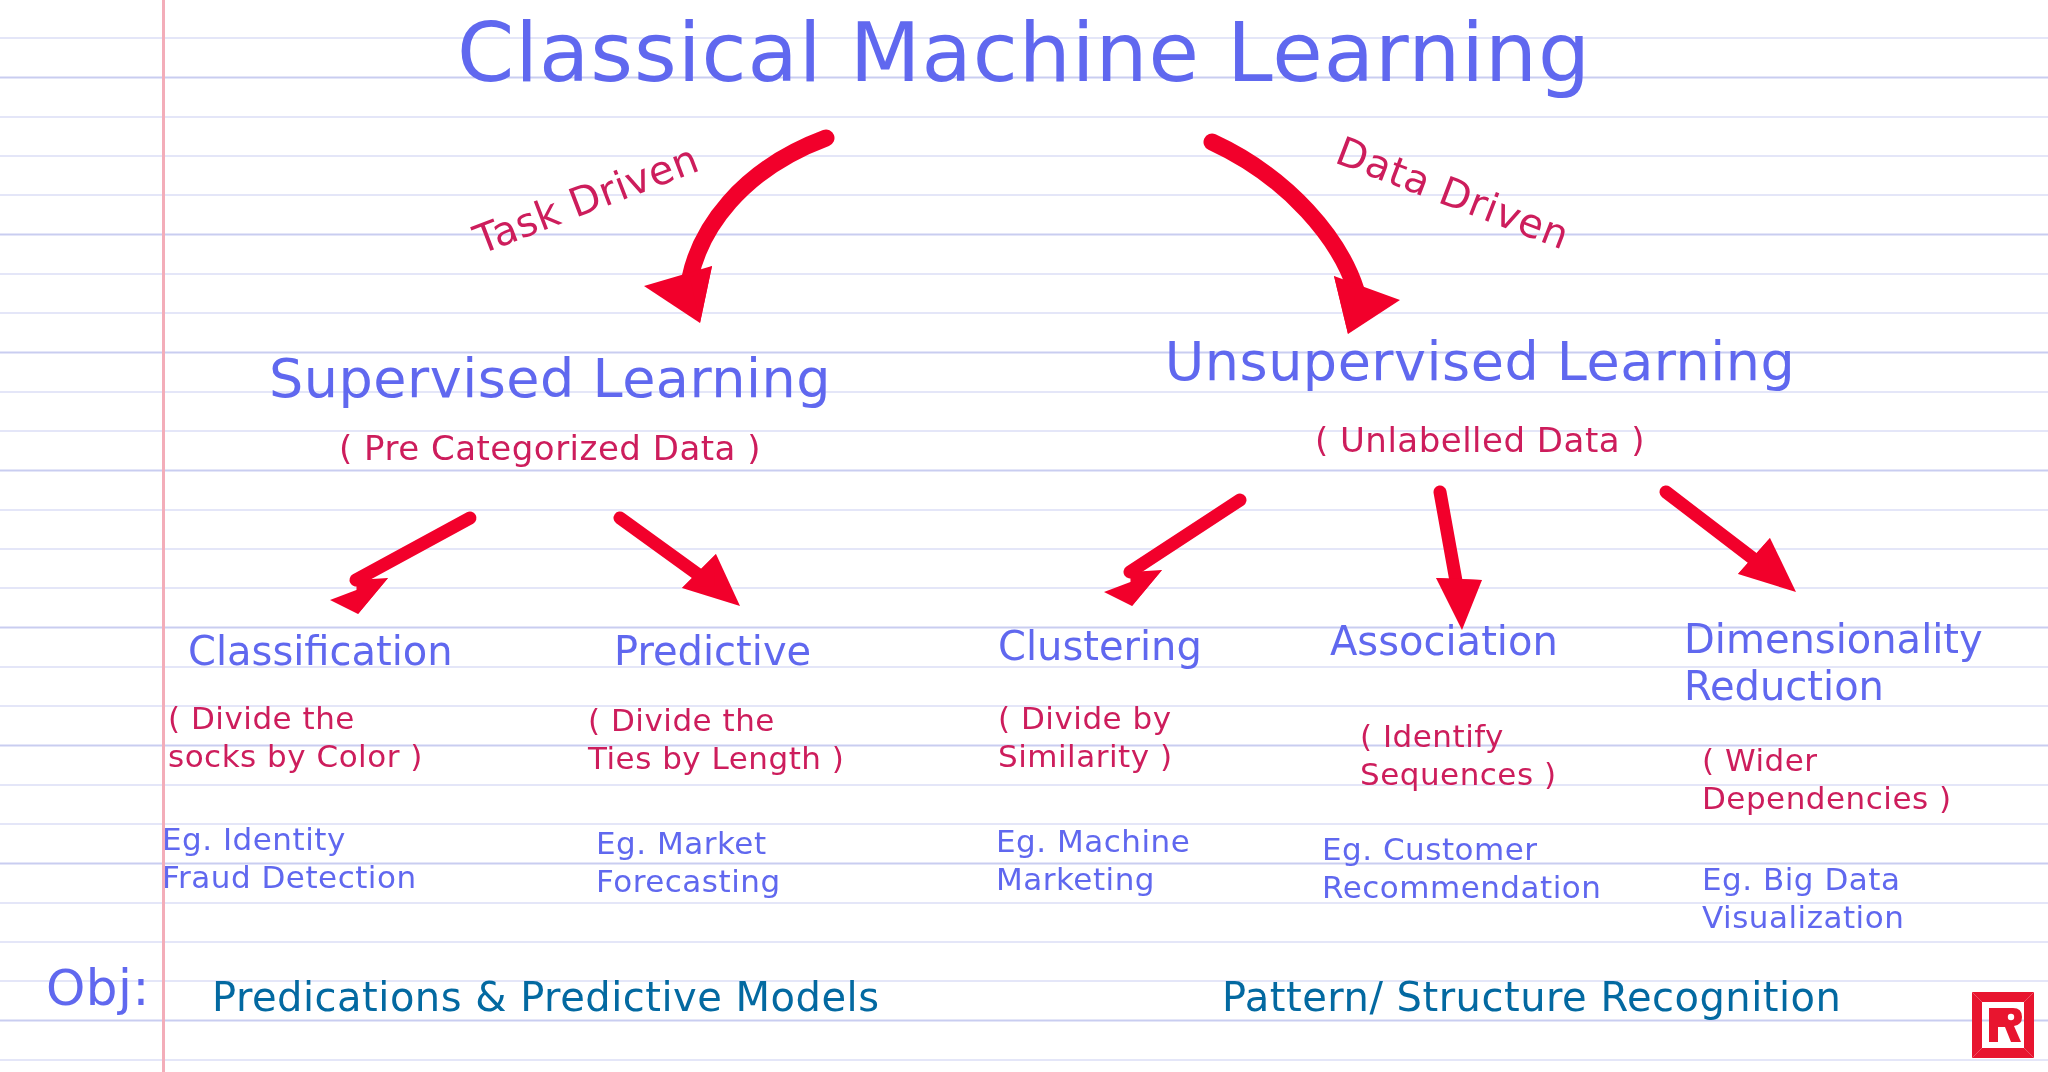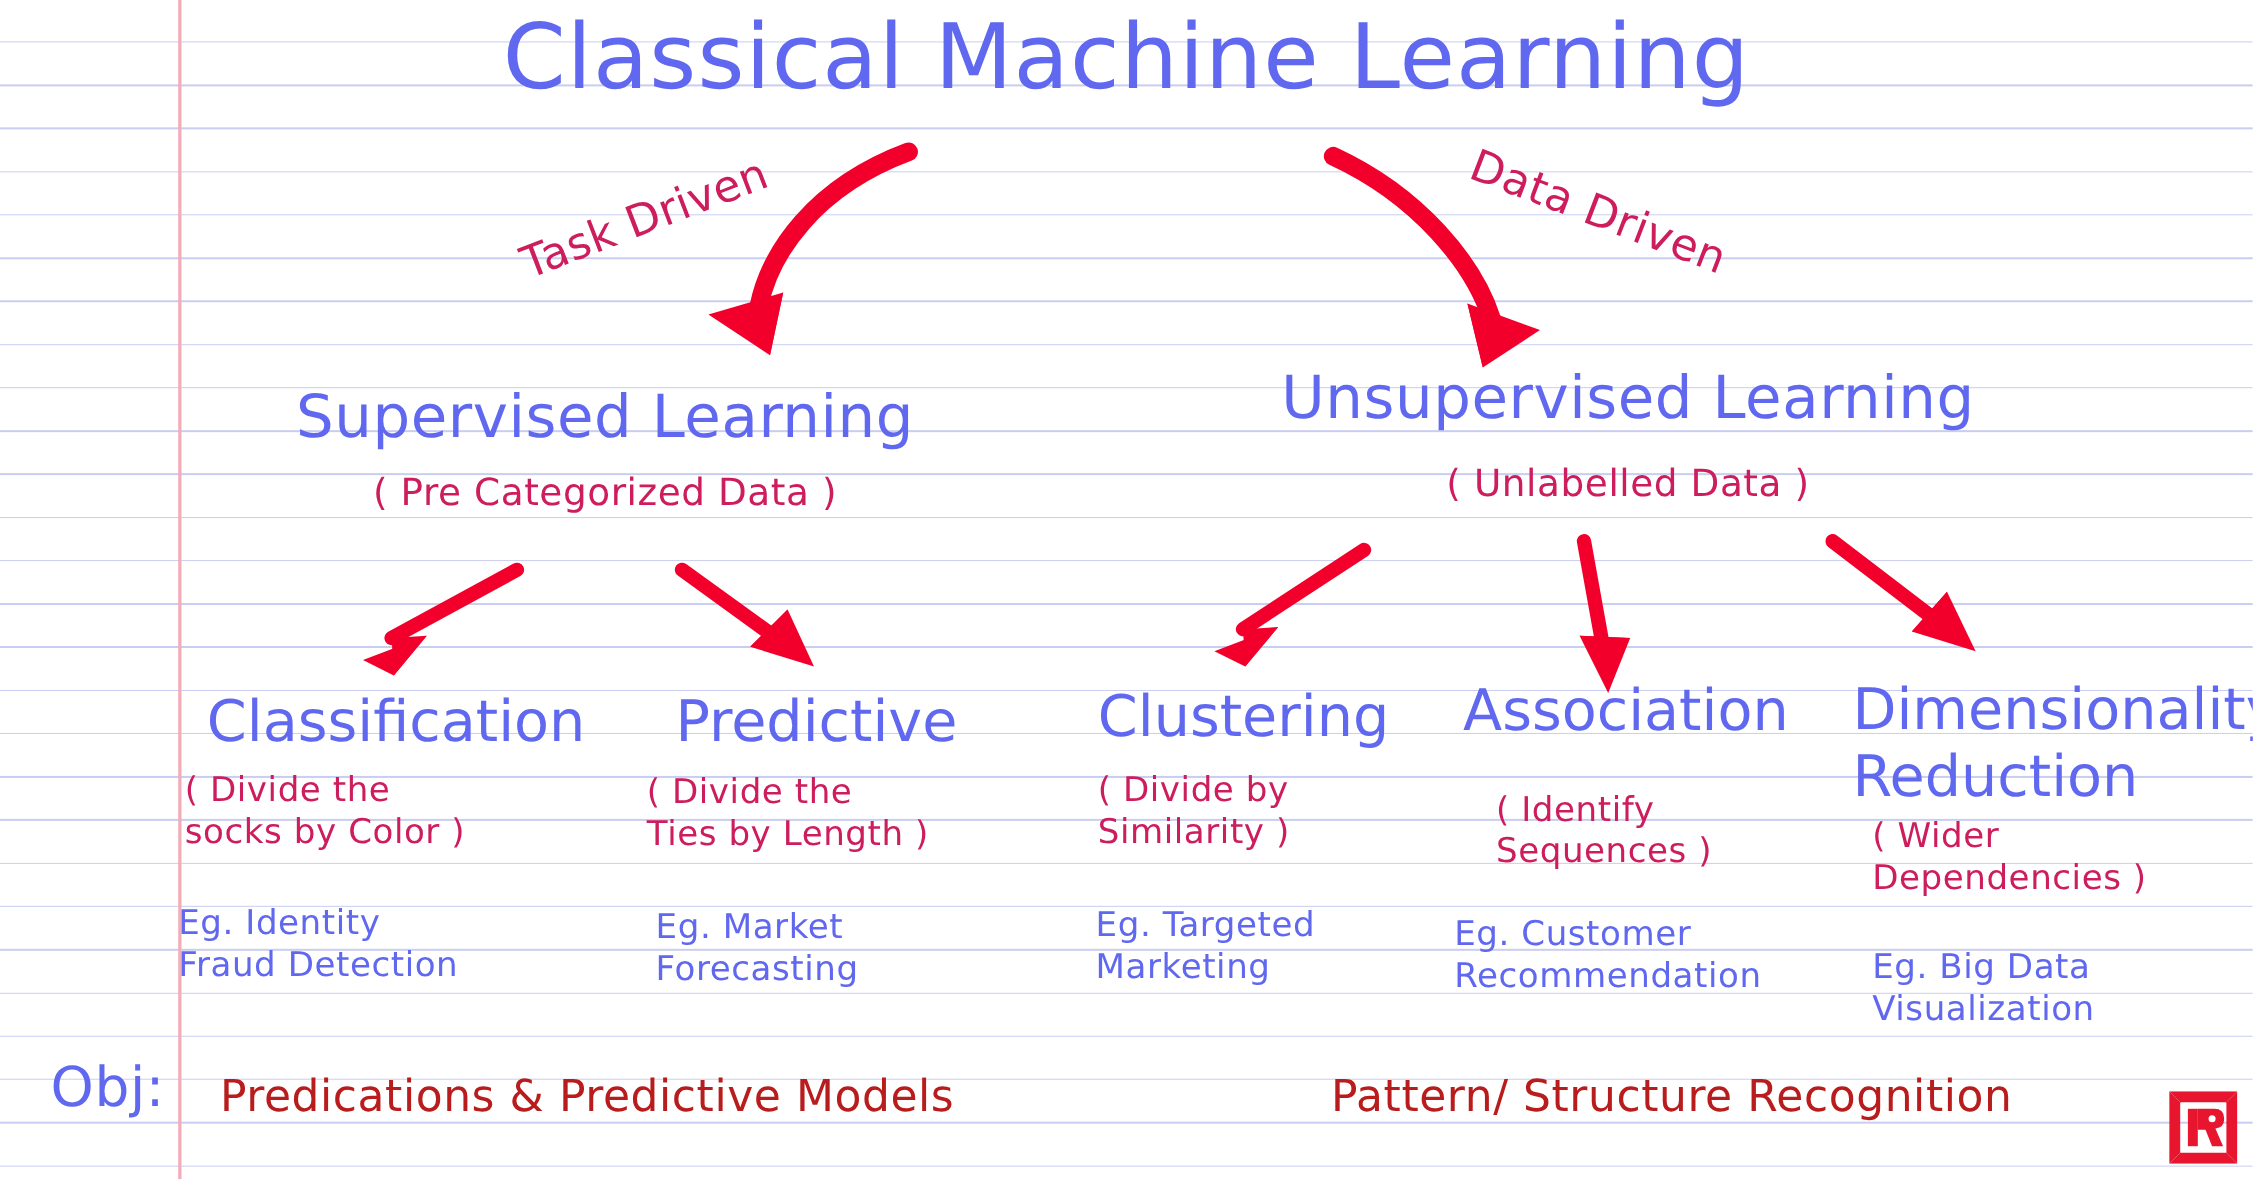--- a/index.html
+++ b/index.html
@@ -32,21 +32,21 @@
 
   .hw{
     position:absolute;
     font-family: "DejaVu Sans", sans-serif;
     white-space:pre;
     line-height:1.06;
     letter-spacing:0.5px;
   }
   .blue   { color:#6068ef; }
   .crim   { color:#cd1d5c; }
-  .red    { color:#b91c1c; }
+  .red    { color:#0369a1;margin-left:12px; }
 
   #title{
     left:0; right:0; top:10px;
     text-align:center;
     font-size:82px;
     letter-spacing:1px;
     font-weight:400;
   }
 
   .branch-title{
@@ -58,21 +58,21 @@
     font-size:34px;
     text-align:center;
   }
 
   .driven{
     font-size:40px;
     transform-origin:center center;
   }
 
   .leaf-title{
-    font-size:52px;
+    font-size:40px;
     letter-spacing:0px;
   }
   .leaf-paren{
     font-size:31px;
     line-height:1.22;
   }
   .leaf-eg{
     font-size:31px;
     line-height:1.24;
   }
@@ -165,21 +165,21 @@
 
   <div class="hw blue leaf-title" style="left:614px; top:630px;">Predictive</div>
   <div class="hw crim leaf-paren" style="left:588px; top:702px;">( Divide the
 Ties by Length )</div>
   <div class="hw blue leaf-eg" style="left:596px; top:824px;">Eg. Market
 Forecasting</div>
 
   <div class="hw blue leaf-title" style="left:998px; top:625px;">Clustering</div>
   <div class="hw crim leaf-paren" style="left:998px; top:700px;">( Divide by
 Similarity )</div>
-  <div class="hw blue leaf-eg" style="left:996px; top:822px;">Eg. Targeted
+  <div class="hw blue leaf-eg" style="left:996px; top:822px;">Eg. Machine
 Marketing</div>
 
   <div class="hw blue leaf-title" style="left:1330px; top:620px;">Association</div>
   <div class="hw blue leaf-eg" style="left:1322px; top:830px;">Eg. Customer
 Recommendation</div>
   <div class="hw crim leaf-paren" style="left:1360px; top:718px;">( Identify
 Sequences )</div>
 
   <div class="hw blue leaf-title" style="left:1684px; top:616px; line-height:1.18;">Dimensionality
 Reduction</div>

